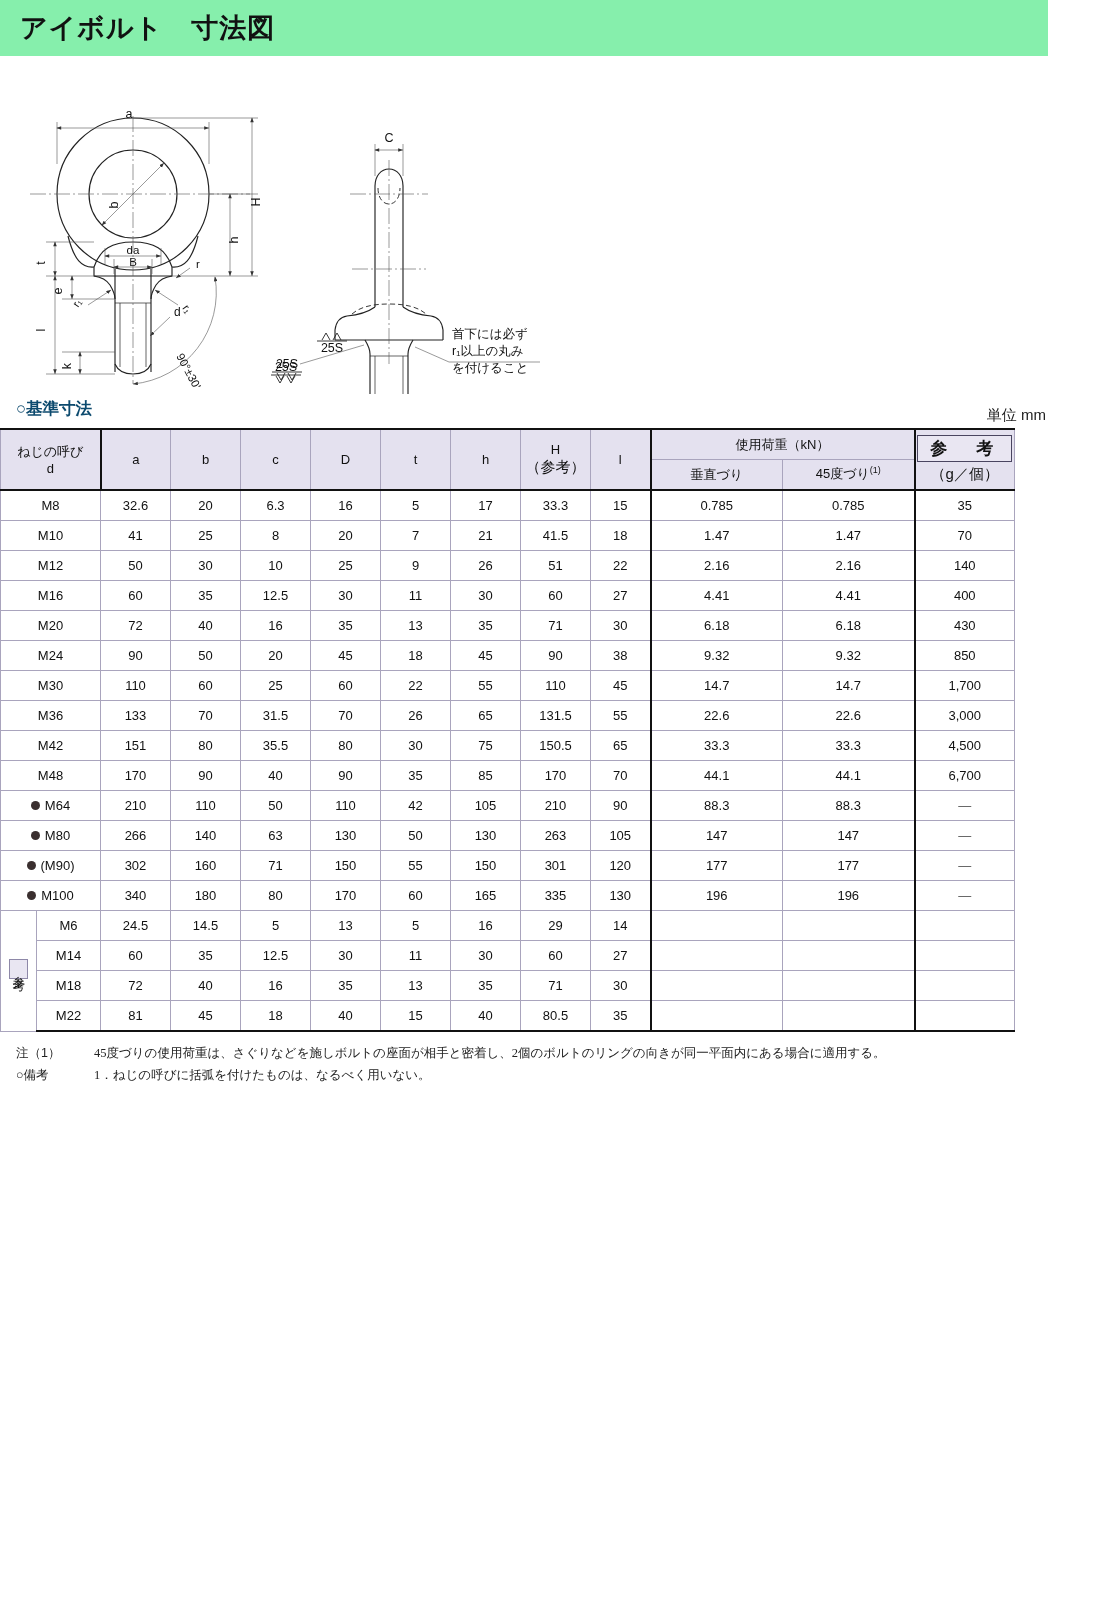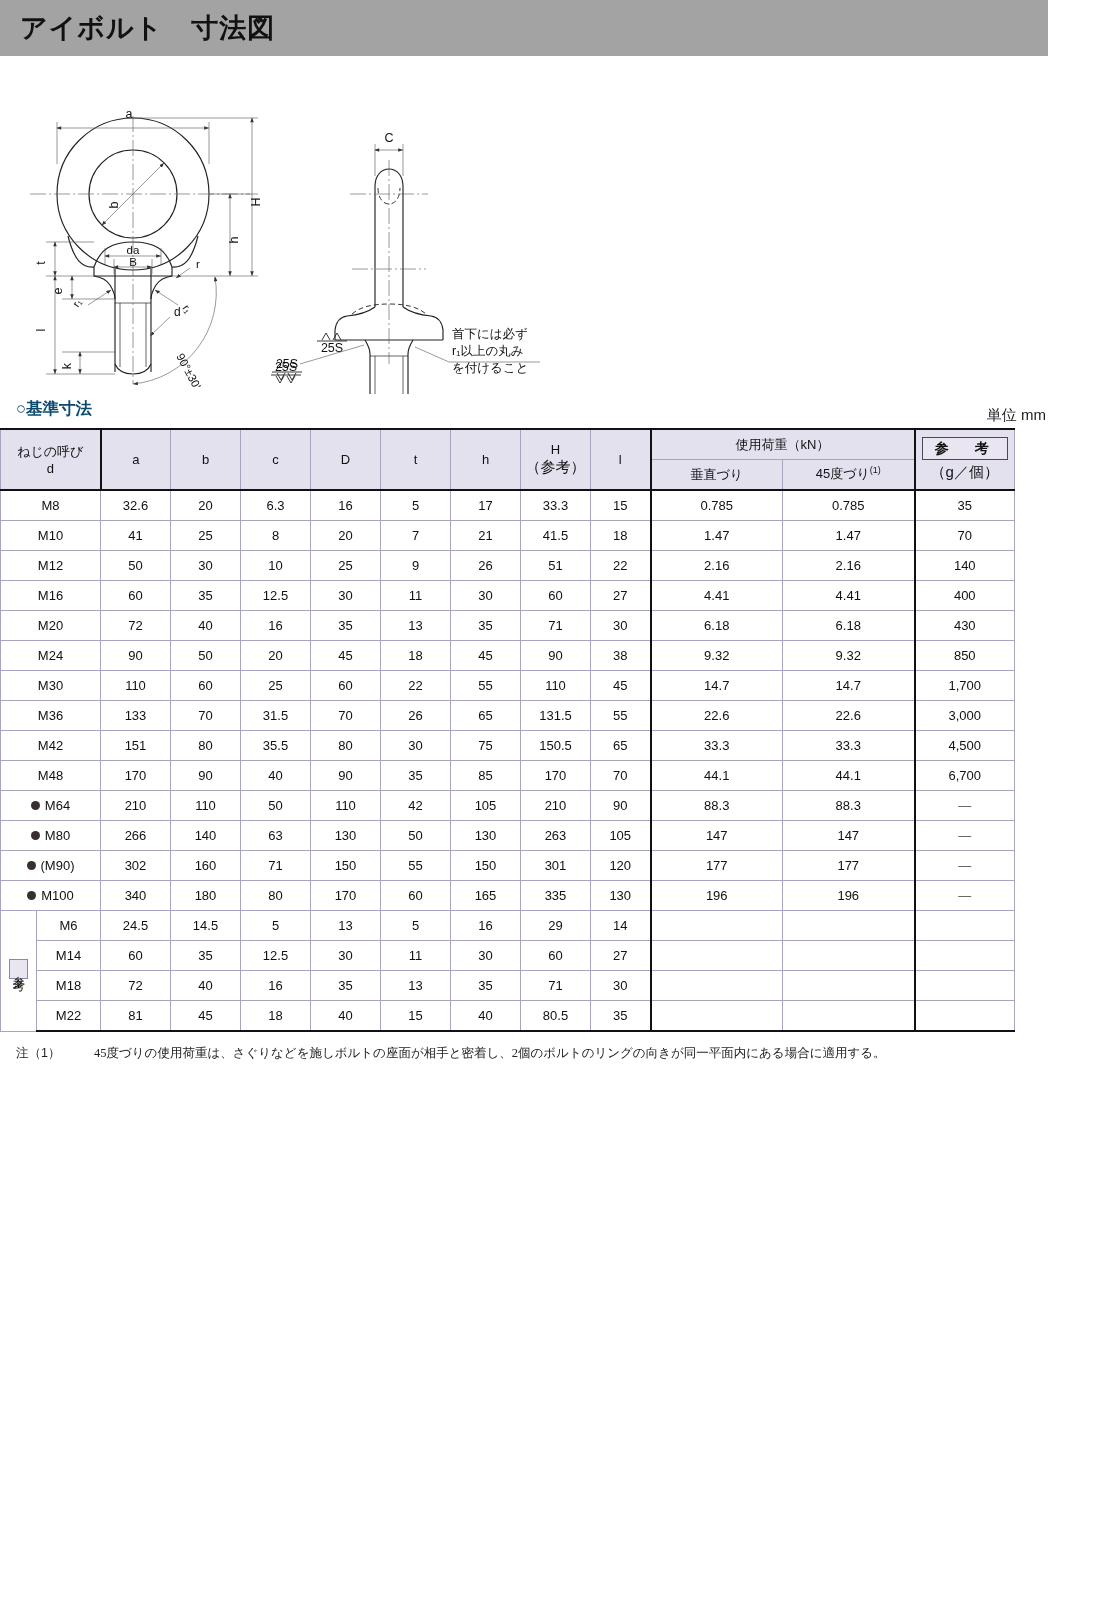--- a/index.html
+++ b/index.html
@@ -14,21 +14,21 @@
     font-family: "Liberation Sans", "DejaVu Sans", sans-serif;
     color: #1a1a1a;
     position: relative;
     overflow: hidden;
   }
 
   
   #title-bar {
     width: 1048px;
     height: 56px;
-    background: #a3a3a3;
+    background: #86efac;
     display: flex;
     align-items: center;
     padding-left: 20px;
     box-sizing: border-box;
   }
   #title-bar .title-text {
     font-size: 27px;
     font-weight: bold;
     letter-spacing: 1px;
     color: #111;
@@ -138,21 +138,21 @@
   td.blank-cell { background: #ffffff; }
   .hdr-sub-wrap { line-height: 1.25; }
   .hdr-sub-wrap .small { font-size: 15px; }
   .sup { font-size: 9px; vertical-align: super; }
   .ref-box {
     display: inline-block;
     border: 1px solid #4a4560;
     padding: 2px 12px;
     font-weight: bold;
     letter-spacing: 6px;
-    font-size: 14px;
+    font-size: 17px;
     background: #e9e6f2;
   }
   .dash { color: #555; letter-spacing: 0; }
 
   
   #footnotes {
     margin-left: 16px;
     margin-top: 11px;
     font-size: 12.5px;
     line-height: 1.75;
@@ -673,13 +673,17 @@
         </tr>
       </tbody>
   </table>
 </div>
 
 <div id="footnotes">
   <div class="fn-row">
     <span class="fn-label">注（1）</span>
     <span class="fn-body">45度づりの使用荷重は、さぐりなどを施しボルトの座面が相手と密着し、2個のボルトのリングの向きが同一平面内にある場合に適用する。</span>
   </div>
+  <div class="fn-row">
+    <span class="fn-label">○備考</span>
+    <span class="fn-body">1．ねじの呼びに括弧を付けたものは、なるべく用いない。</span>
+  </div>
 </div>
 
 </body></html>

